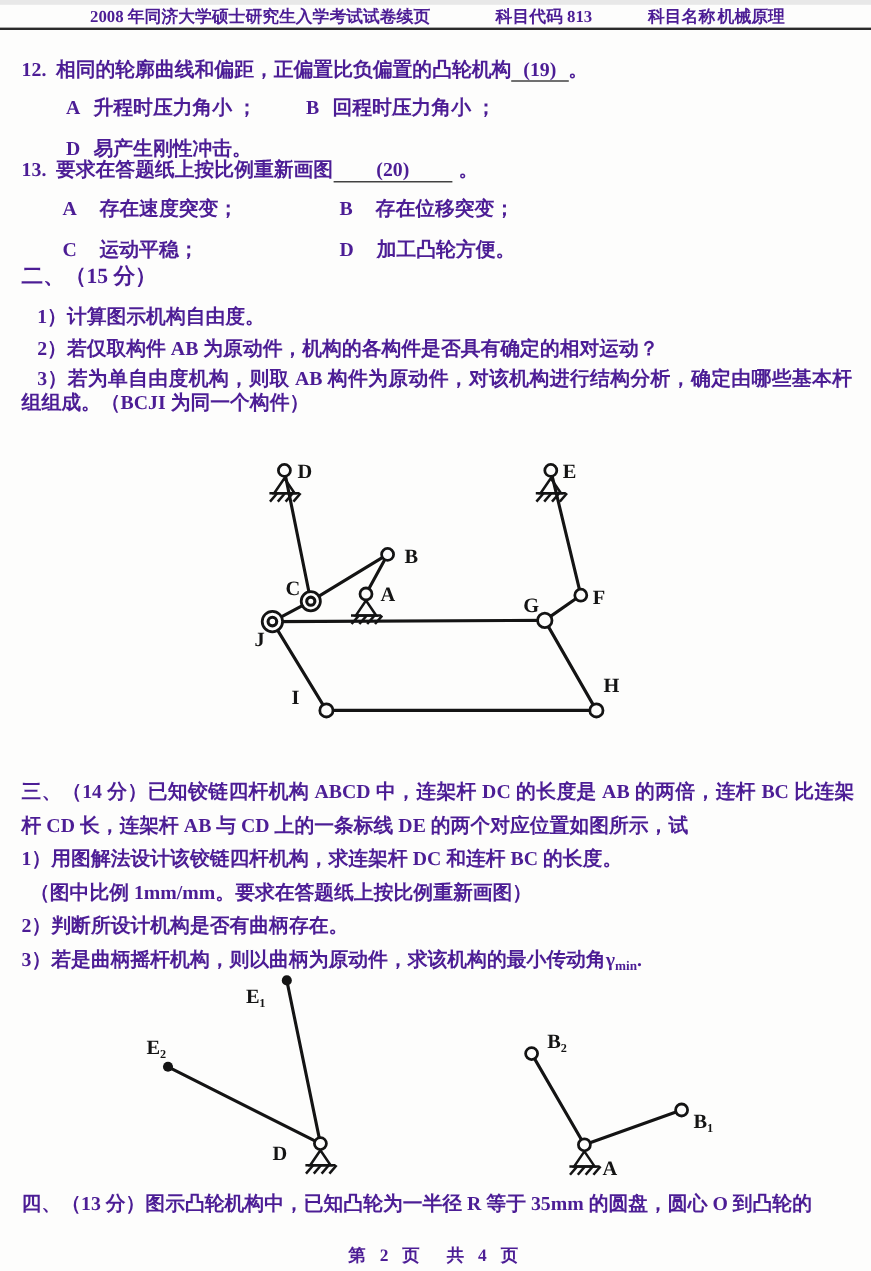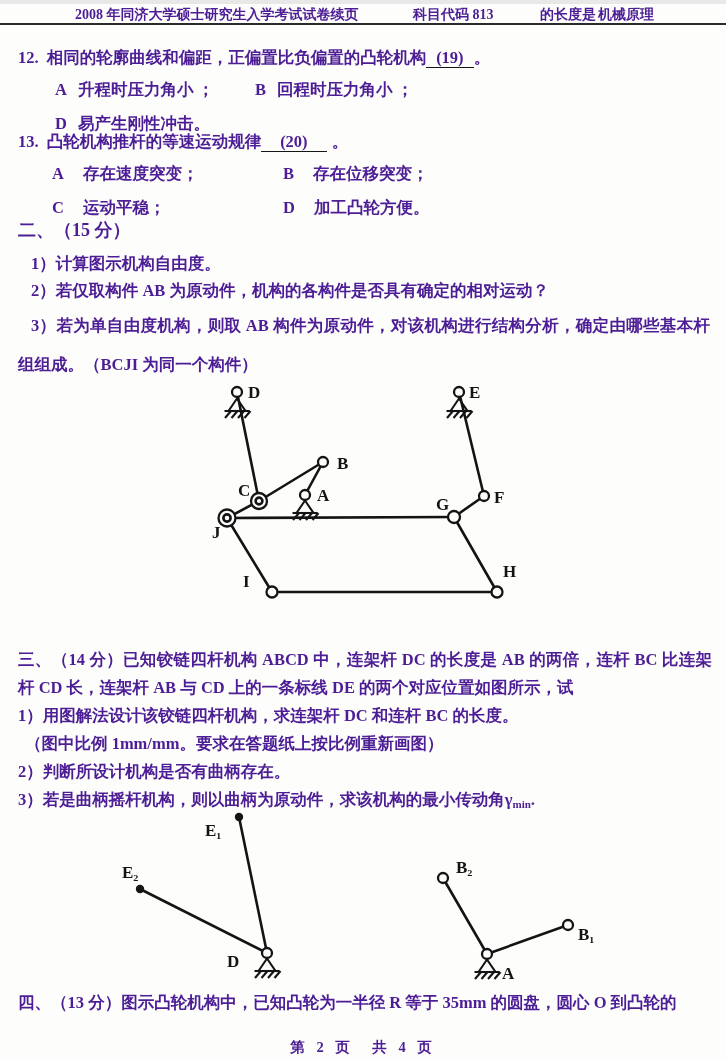--- a/index.html
+++ b/index.html
@@ -13,29 +13,29 @@
   .header{position:absolute;top:0;left:0;width:726px;height:19px;border-bottom:2.5px solid #2b2b2b;font-size:14px;}
   .header span{position:absolute;top:0;white-space:nowrap;}
   .h-title{left:75px;}
   .h-code{left:413px;}
   .h-nlabel{left:540px;}
   .h-nval{left:598px;font-weight:800;}
   
   .qblock{position:absolute;left:18px;width:700px;}
   .qnum{font-weight:800;margin-right:8px;}
   .blank{border-bottom:1.6px solid #151515;font-weight:800;padding:0 10px;}
-  .blank2{padding:0 19px;margin-right:5px;}
+  .blank2{padding:0 36px;margin-right:5px;}
   .opts{display:grid;grid-template-columns:200px 1fr;row-gap:9px;margin:7px 0 0 37px;}
   .opts.g2{grid-template-columns:231px 1fr;margin-left:34px;}
   .opt b{font-weight:800;margin-right:11px;}
   .g2 .opt b{margin-right:19px;}
   
   .s-head{position:absolute;left:18px;font-weight:800;font-size:18px;}
   .s-item{position:absolute;left:31px;white-space:nowrap;}
-  .s-wrap{position:absolute;left:18px;width:692px;text-indent:13px;text-align:justify;line-height:39px;}
+  .s-wrap{position:absolute;left:18px;width:692px;text-indent:13px;text-align:justify;line-height:20px;}
   .para{position:absolute;left:18px;width:694px;line-height:28px;}
   .para .intro{text-align:justify;}
   .para .pitem{white-space:nowrap;}
   .para .pnote{padding-left:7px;}
   sub.gm{font-size:11px;font-weight:800;vertical-align:-3px;}
   
   .footer{position:absolute;top:1033px;left:0;width:726px;text-align:center;font-size:14.5px;letter-spacing:4px;font-weight:600;}
   
   svg{position:absolute;left:0;}
   .lnk{stroke:#141414;stroke-width:2.6;fill:none;stroke-linecap:round;}
@@ -45,35 +45,35 @@
   .lbl{font:800 17px "Liberation Serif","DejaVu Serif",serif;fill:#141414;}
 </style>
 </head>
 <body>
 
 <div class="page">
 
   <div class="header">
     <span class="h-title">2008 年同济大学硕士研究生入学考试试卷续页</span>
     <span class="h-code">科目代码 813</span>
-    <span class="h-nlabel">的长度是</span>
+    <span class="h-nlabel">科目名称</span>
     <span class="h-nval">机械原理</span>
   </div>
 
   <div class="qblock" style="top:42px;">
     <div><span class="qnum">12.</span><span>相同的轮廓曲线和偏距，正偏置比负偏置的凸轮机构</span><span class="blank">(19)</span><span>。</span></div>
     <div class="opts">
       <div class="opt"><b>A</b><span>升程时压力角小 ；</span></div>
       <div class="opt"><b>B</b><span>回程时压力角小 ；</span></div>
       <div class="opt"><b>D</b><span>易产生刚性冲击。</span></div>
     </div>
   </div>
 
   <div class="qblock" style="top:126px;">
-    <div><span class="qnum">13.</span><span>凸轮机构推杆的等速运动规律</span><span class="blank blank2">(20)</span><span>。</span></div>
+    <div><span class="qnum">13.</span><span>要求在答题纸上按比例重新画图</span><span class="blank blank2">(20)</span><span>。</span></div>
     <div class="opts g2">
       <div class="opt"><b>A</b><span>存在速度突变；</span></div>
       <div class="opt"><b>B</b><span>存在位移突变；</span></div>
       <div class="opt"><b>C</b><span>运动平稳；</span></div>
       <div class="opt"><b>D</b><span>加工凸轮方便。</span></div>
     </div>
   </div>
 
   <div class="s-head" style="top:213px;">二、（15 分）</div>
   <div class="s-item" style="top:248px;">1）计算图示机构自由度。</div>

